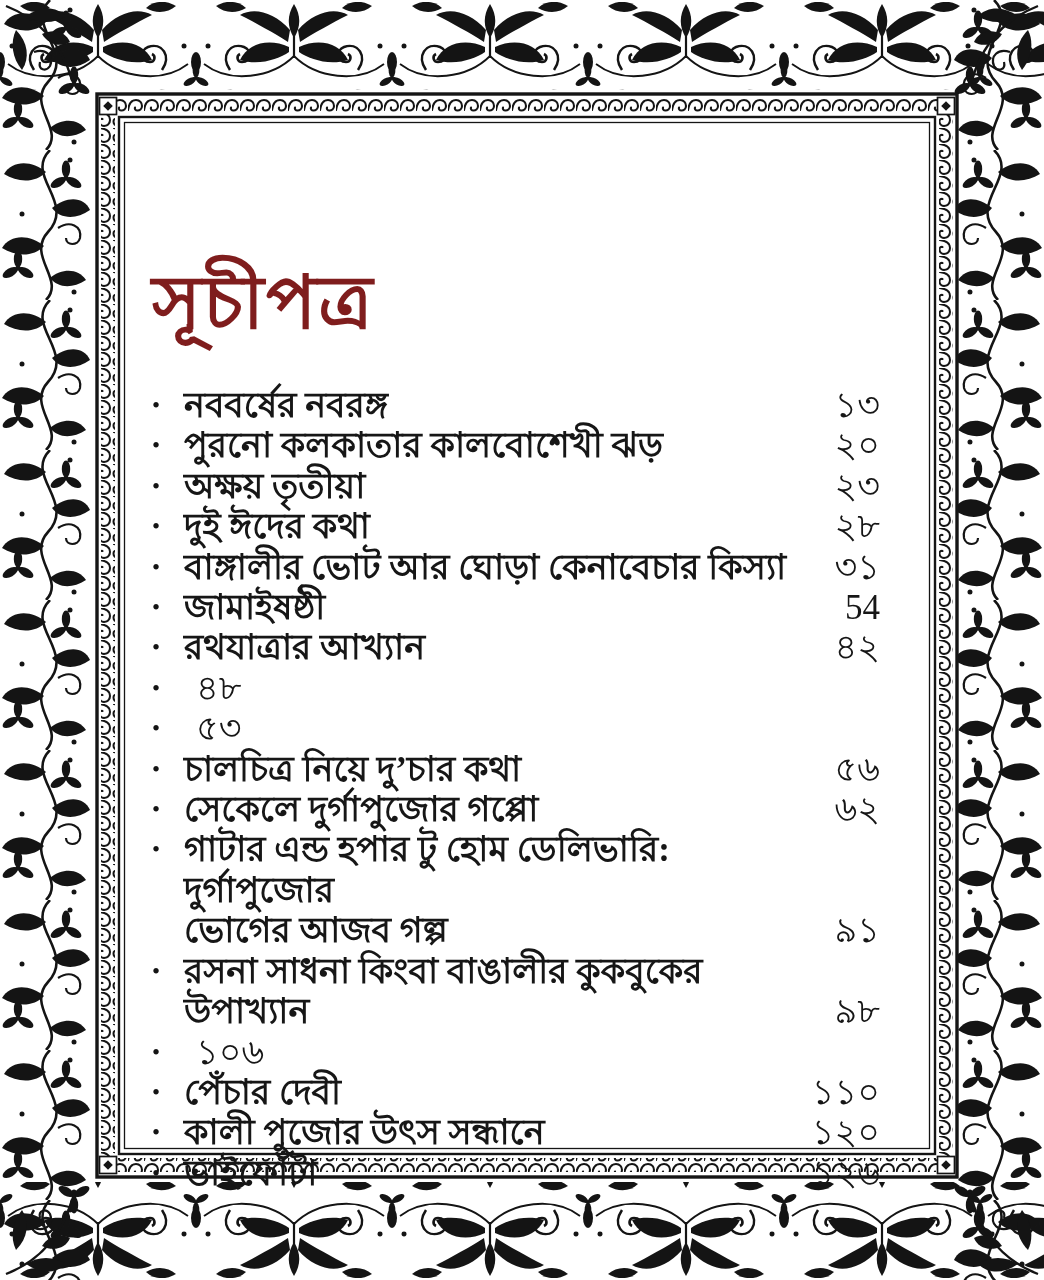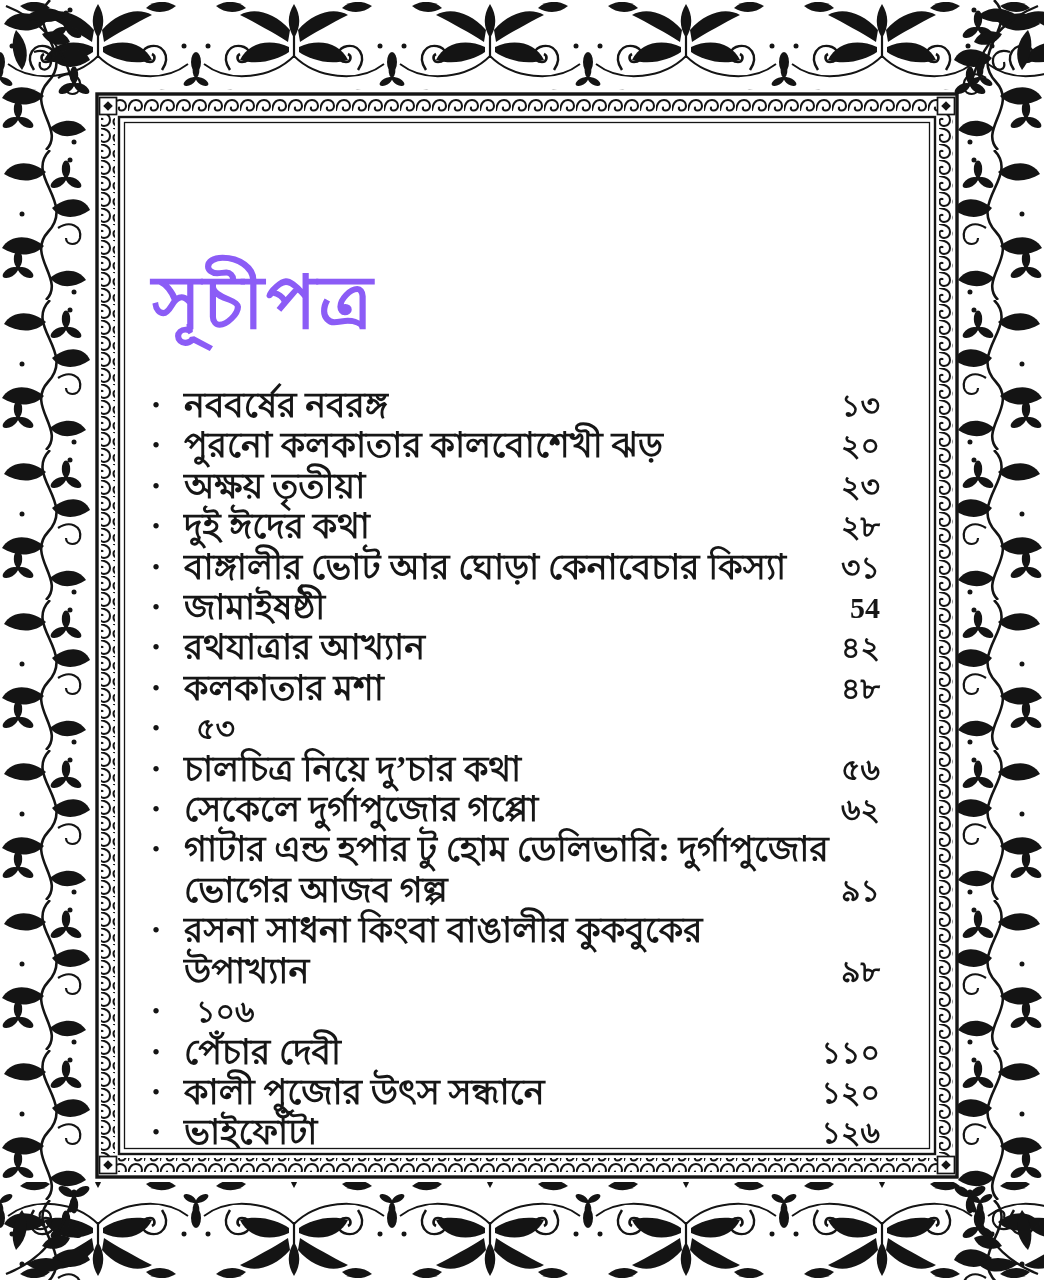--- a/index.html
+++ b/index.html
@@ -6,30 +6,30 @@
   .page{
     position:relative;width:1044px;height:1280px;background:#ffffff;overflow:hidden;
     font-family:"Liberation Serif", serif;color:#161616;
   }
   .border-svg{position:absolute;left:0;top:0;width:1044px;height:1280px;}
   .content{position:absolute;left:128px;top:128px;width:798px;height:1021px;}
   .title{
     position:absolute;left:24px;top:136px;margin:0;
     font-family:"DejaVu Sans", sans-serif;
     font-size:74px;line-height:1.05;font-weight:700;letter-spacing:2px;
-    color:#8b5cf6;
+    color:#7f1d1d;
   }
   .toc{position:absolute;left:24px;top:258px;width:728px;}
   .toc-row{display:flex;align-items:flex-end;}
   .bullet{
     width:32px;flex:0 0 32px;align-self:flex-start;
     font-size:23px;line-height:40.4px;color:#141414;
   }
   .titles{flex:1;font-size:35px;line-height:40.4px;font-weight:600;}
-  .pageno{font-size:30px;line-height:40.4px;margin-left:12px;font-weight:700;}
+  .pageno{font-size:35px;line-height:40.4px;margin-left:12px;font-weight:400;}
 </style>
 </head>
 <body>
 
 <div class="page">
 
   <svg class="border-svg" viewBox="0 0 1044 1280" xmlns="http://www.w3.org/2000/svg">
     <defs>
 
       <pattern id="scrollH" patternUnits="userSpaceOnUse" width="16" height="14">
@@ -182,21 +182,20 @@
   </div>
 
   <div class="toc-row">
     <span class="bullet">•</span>
     <span class="titles">রথযাত্রার আখ্যান</span>
     <span class="pageno">৪২</span>
   </div>
 
   <div class="toc-row">
     <span class="bullet">•</span>
-    <span class="titles">কলকাতার মশা</span>
     <span class="pageno">৪৮</span>
   </div>
 
   <div class="toc-row">
     <span class="bullet">•</span>
     <span class="pageno">৫৩</span>
   </div>
 
   <div class="toc-row">
     <span class="bullet">•</span>

